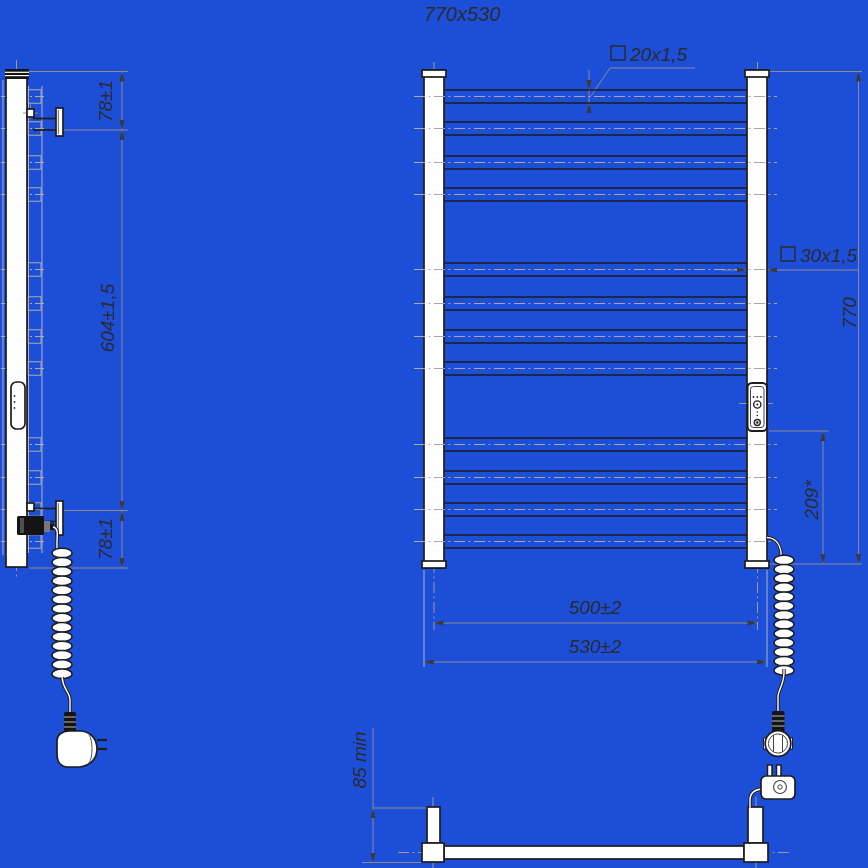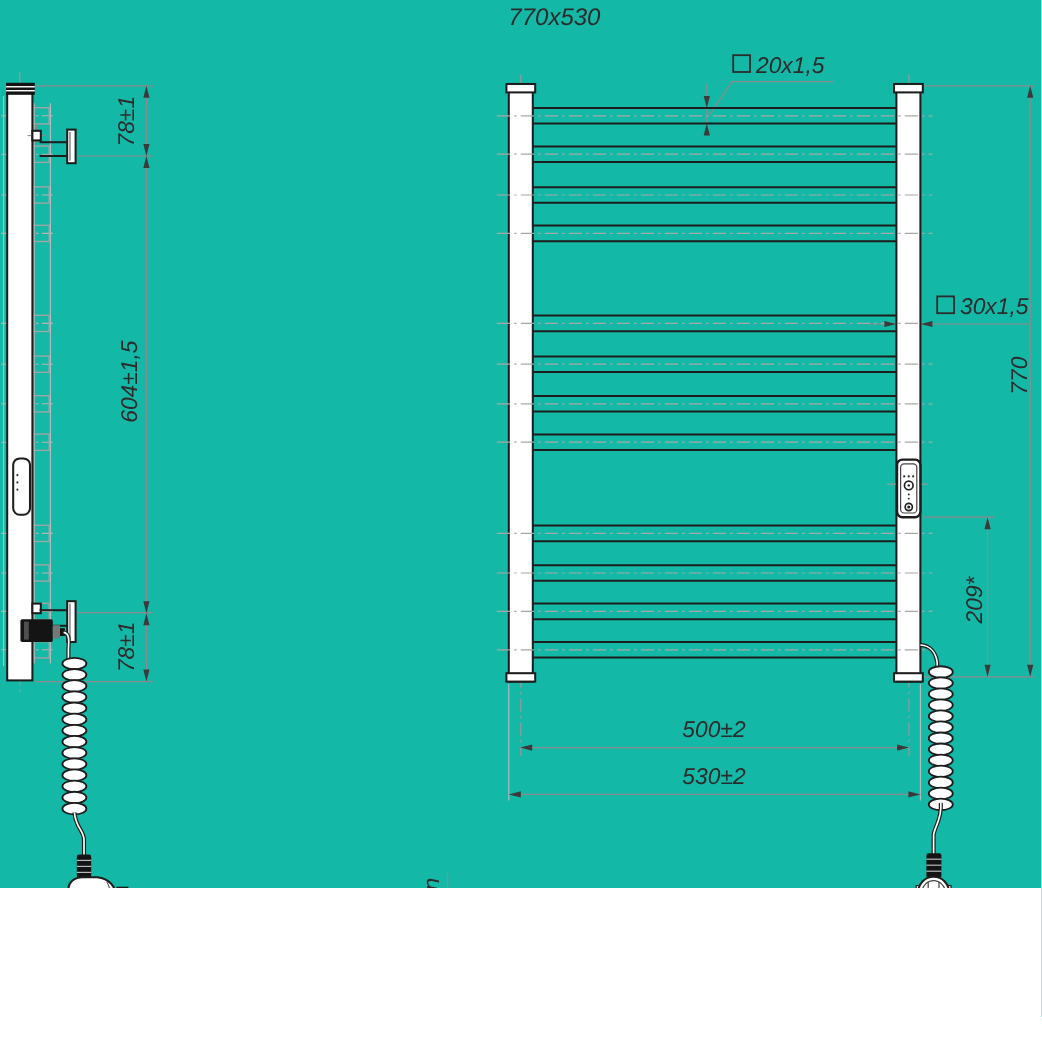--- a/index.html
+++ b/index.html
@@ -1,16 +1,16 @@
 <!DOCTYPE html>
 <html><head>
 <meta charset="utf-8">
 <style>
   html,body{margin:0;padding:0;background:#fff;}
-  .stage{width:868px;height:740px;position:relative;background:#14b8a6;overflow:hidden;}
+  .stage{width:868px;height:868px;position:relative;background:#1d4ed8;overflow:hidden;}
   svg{display:block;}
   text{font-family:"Liberation Sans","DejaVu Sans",sans-serif;font-style:italic;fill:#2b2b2b;}
   .dimtxt{font-size:19px;}
   .titletxt{font-size:20px;}
   .geo{stroke:#1d1d1d;stroke-width:1.7;fill:none;}
   .geof{stroke:#1d1d1d;stroke-width:1.7;fill:#ffffff;}
   .thin{stroke:#8c8c8c;stroke-width:1;fill:none;}
   .cl{stroke:#9a9a9a;stroke-width:1;fill:none;stroke-dasharray:11 3.5 2 3.5;}
   .faint{stroke:#bdbdbd;stroke-width:.9;fill:none;}
 </style>

